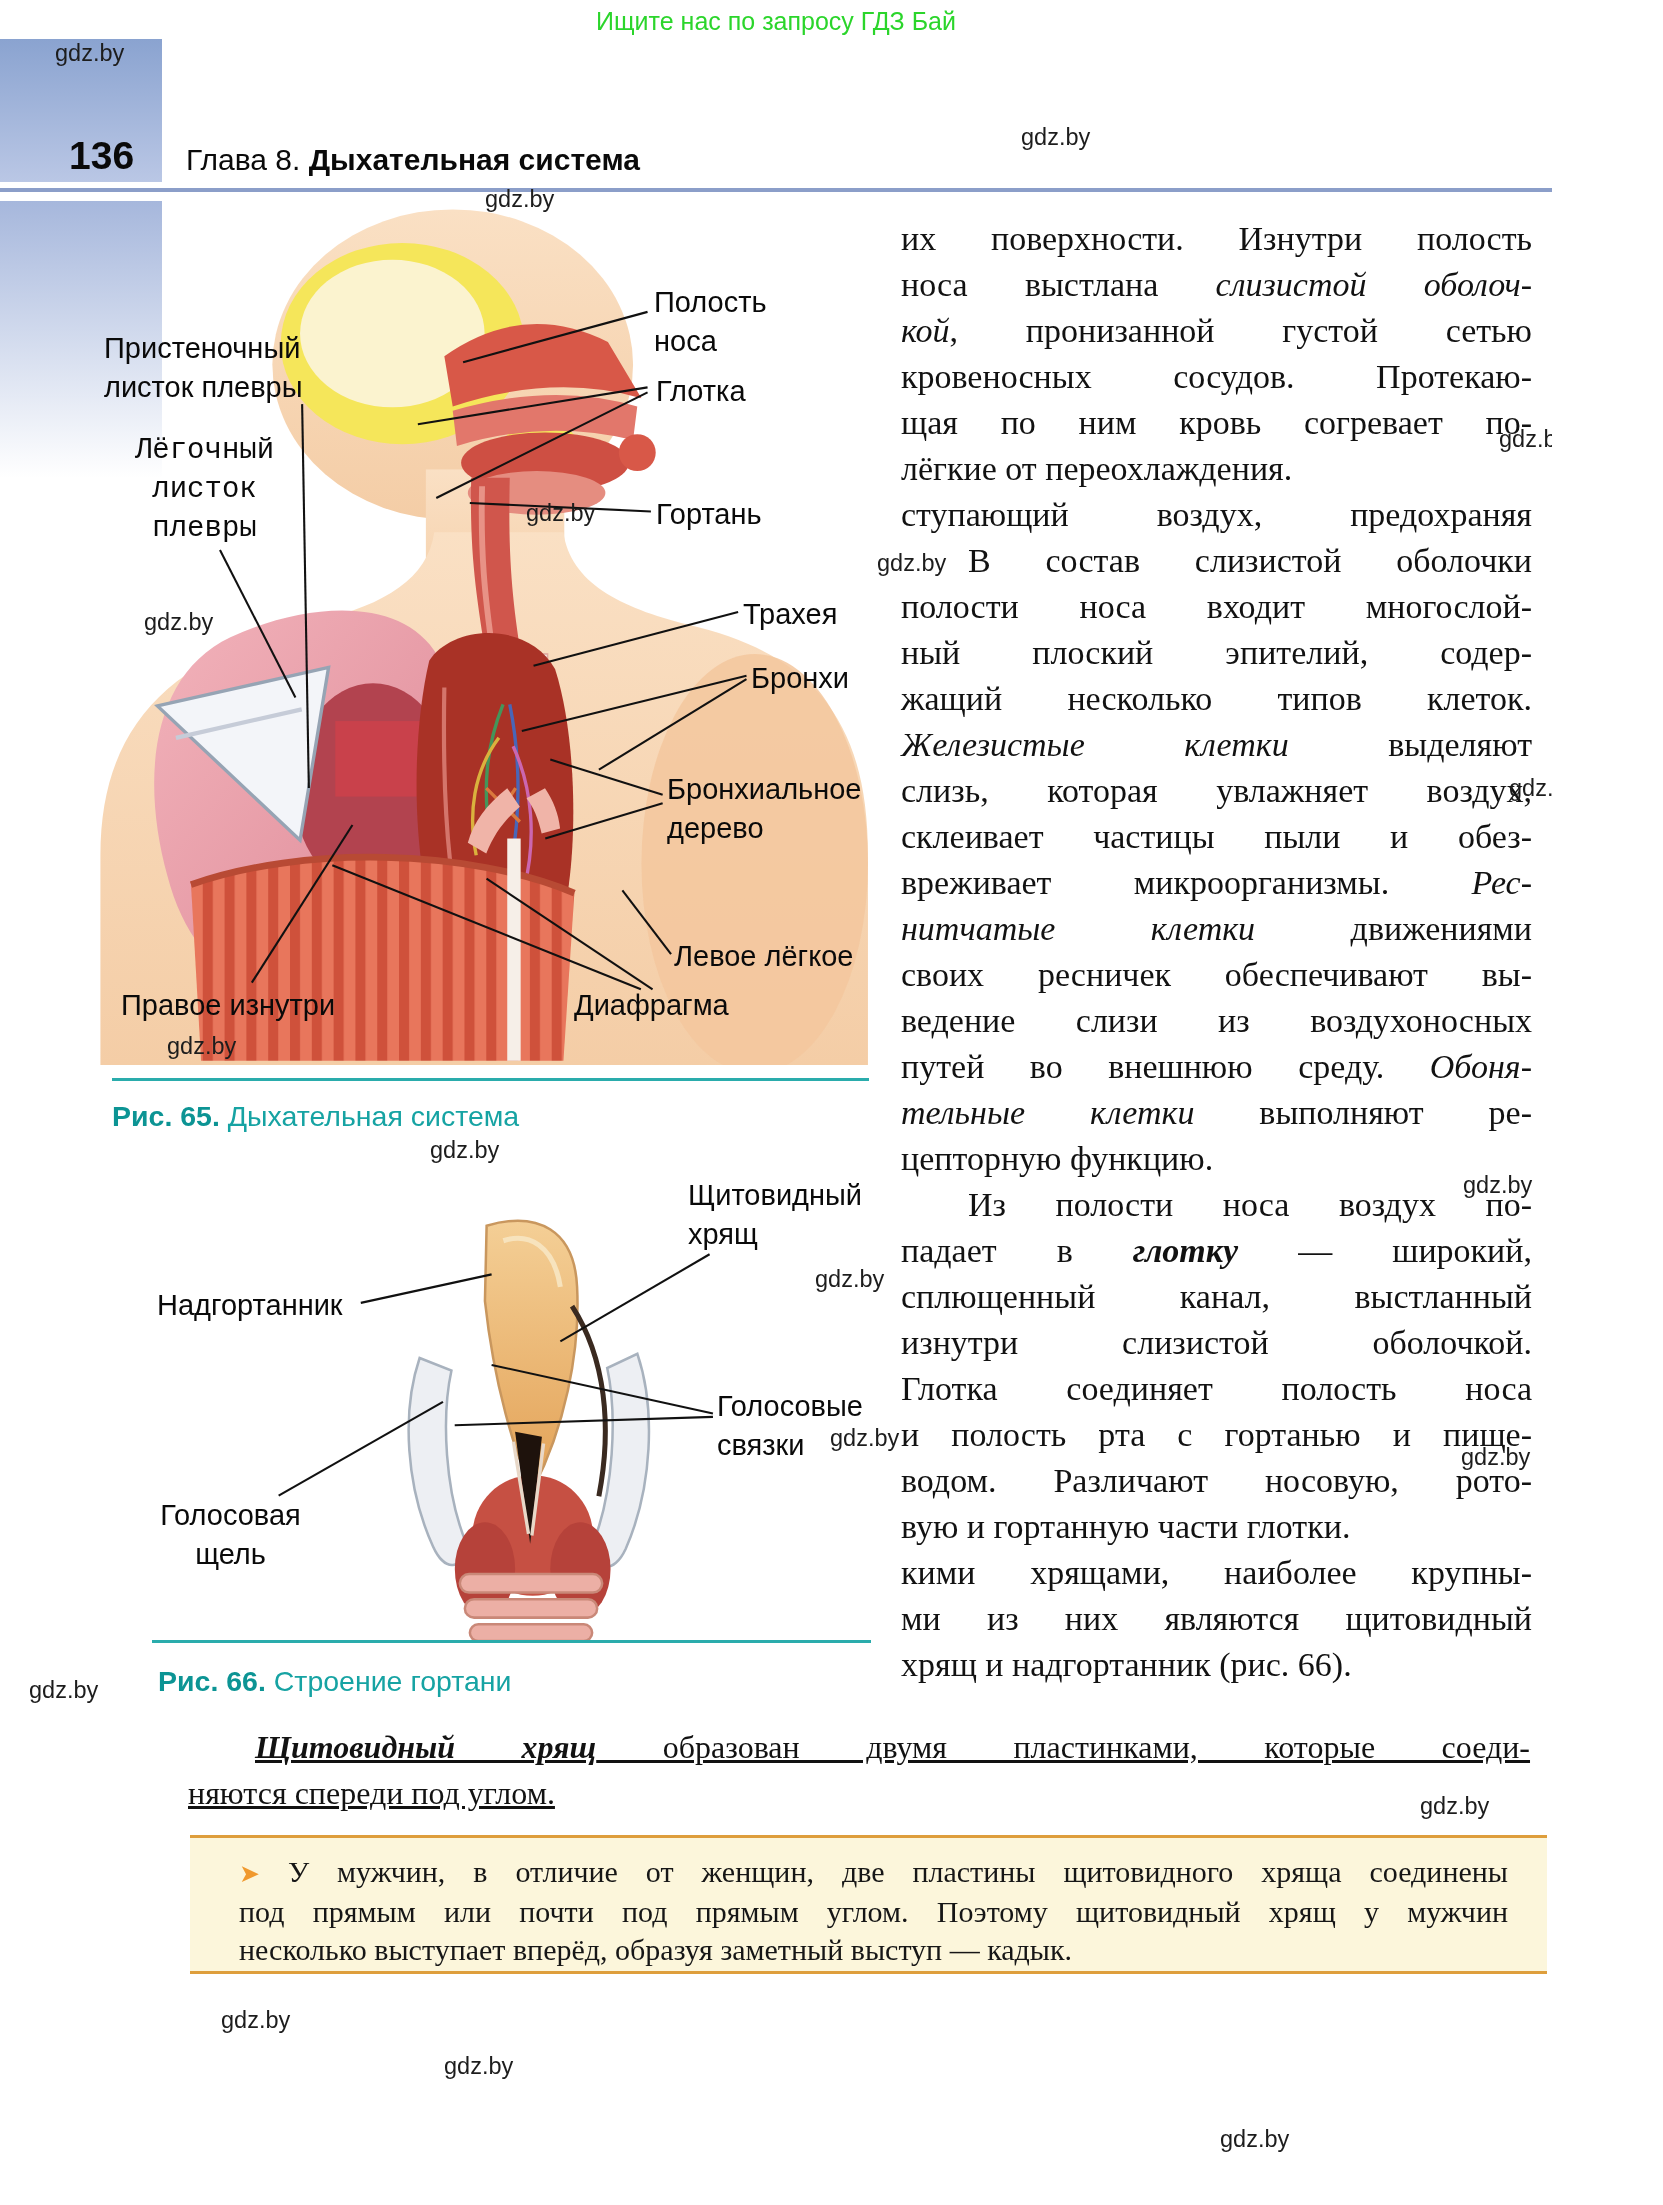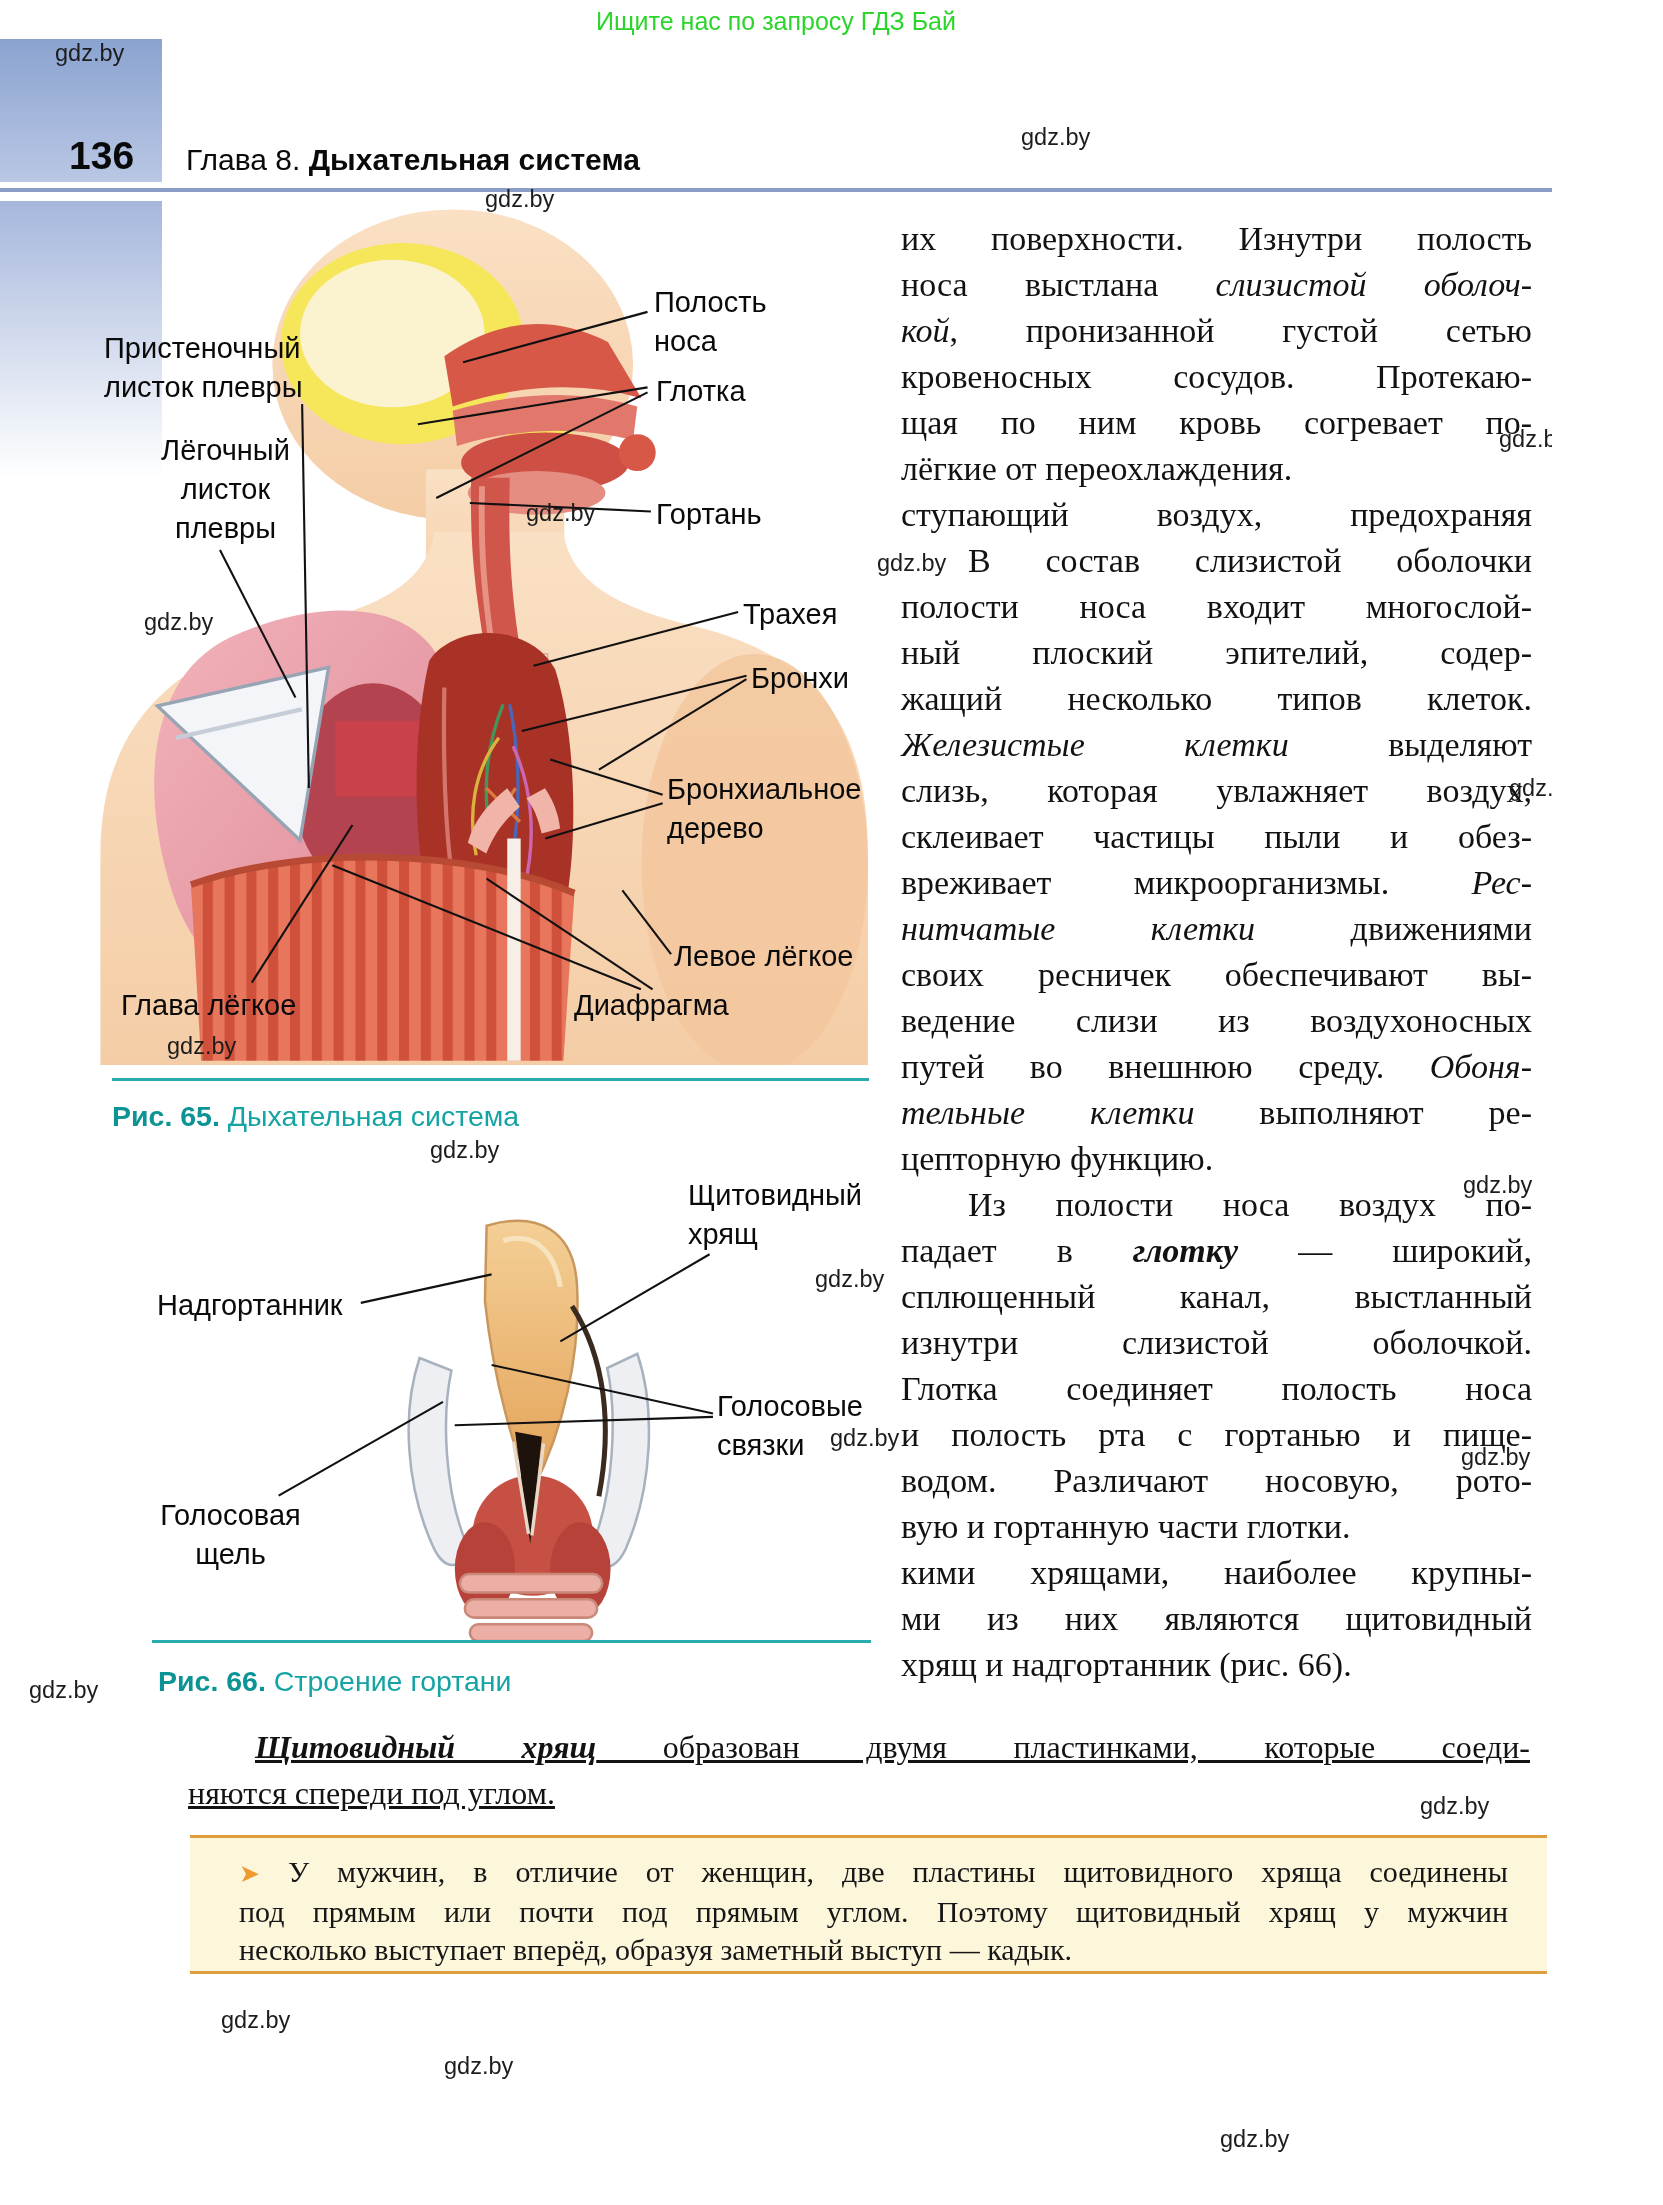--- a/index.html
+++ b/index.html
@@ -196,34 +196,34 @@
       <line x1="430" y1="1554" x2="586" y2="1520"></line>
       <line x1="846" y1="1496" x2="668" y2="1600"></line>
       <line x1="850" y1="1686" x2="586" y2="1628"></line>
       <line x1="850" y1="1690" x2="542" y2="1700"></line>
       <line x1="332" y1="1784" x2="528" y2="1672"></line>
     </g>
   </svg>
 
   <div class="flabel" style="left:104px;top:329px;">Пристеночный
 листок плевры</div>
-  <div class="flabel center" style="left:150px;top:431px;width:151px;">Лёгочный
+  <div class="flabel center" style="left:129px;top:431px;width:151px;font-family:Liberation Mono, monospace;">Лёгочный
 листок
 плевры</div>
   <div class="flabel" style="left:654px;top:283px;">Полость
 носа</div>
   <div class="flabel" style="left:656px;top:372px;">Глотка</div>
   <div class="flabel" style="left:656px;top:495px;">Гортань</div>
   <div class="flabel" style="left:743px;top:595px;">Трахея</div>
   <div class="flabel" style="left:751px;top:659px;">Бронхи</div>
   <div class="flabel" style="left:667px;top:770px;">Бронхиальное
 дерево</div>
   <div class="flabel" style="left:674px;top:937px;">Левое лёгкое</div>
   <div class="flabel" style="left:574px;top:986px;">Диафрагма</div>
-  <div class="flabel" style="left:121px;top:986px;">Глава лёгкое</div>
+  <div class="flabel" style="left:121px;top:986px;">Правое изнутри</div>
 
   <div class="teal-rule" style="left:112px;top:1078px;width:757px;"></div>
   <div class="caption" style="left:112px;top:1100px;">
     <span class="cb">Рис. 65.</span>
     <span class="ct">Дыхательная система</span>
   </div>
 
   <div class="flabel" style="left:688px;top:1176px;">Щитовидный
 хрящ</div>
   <div class="flabel" style="left:157px;top:1286px;">Надгортанник</div>

